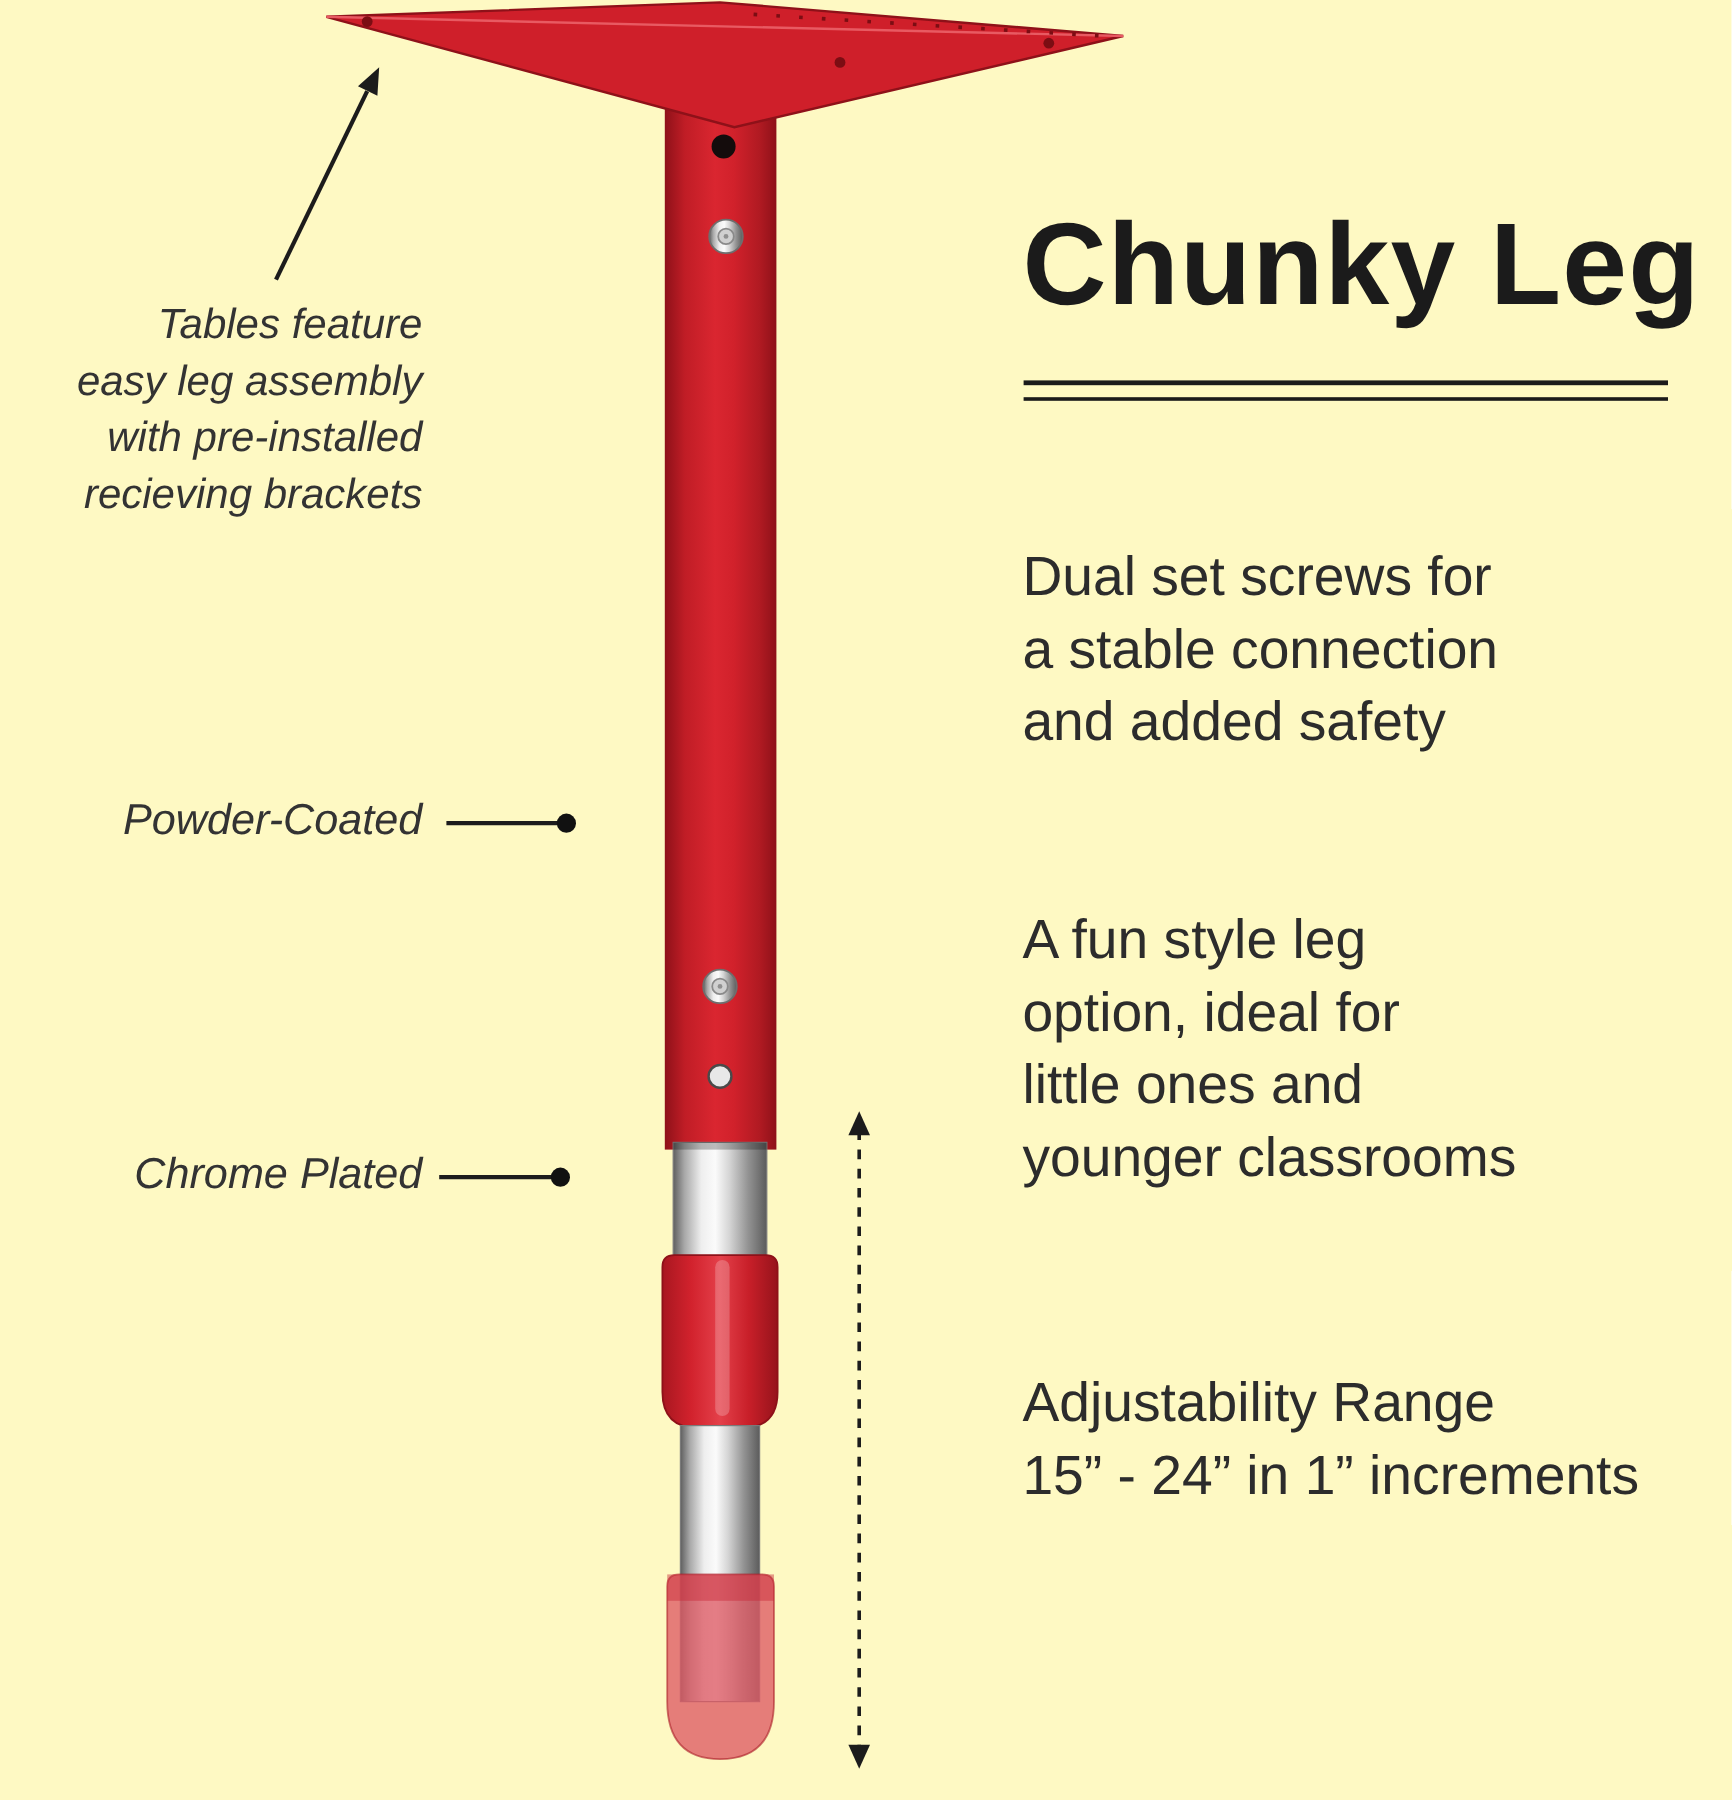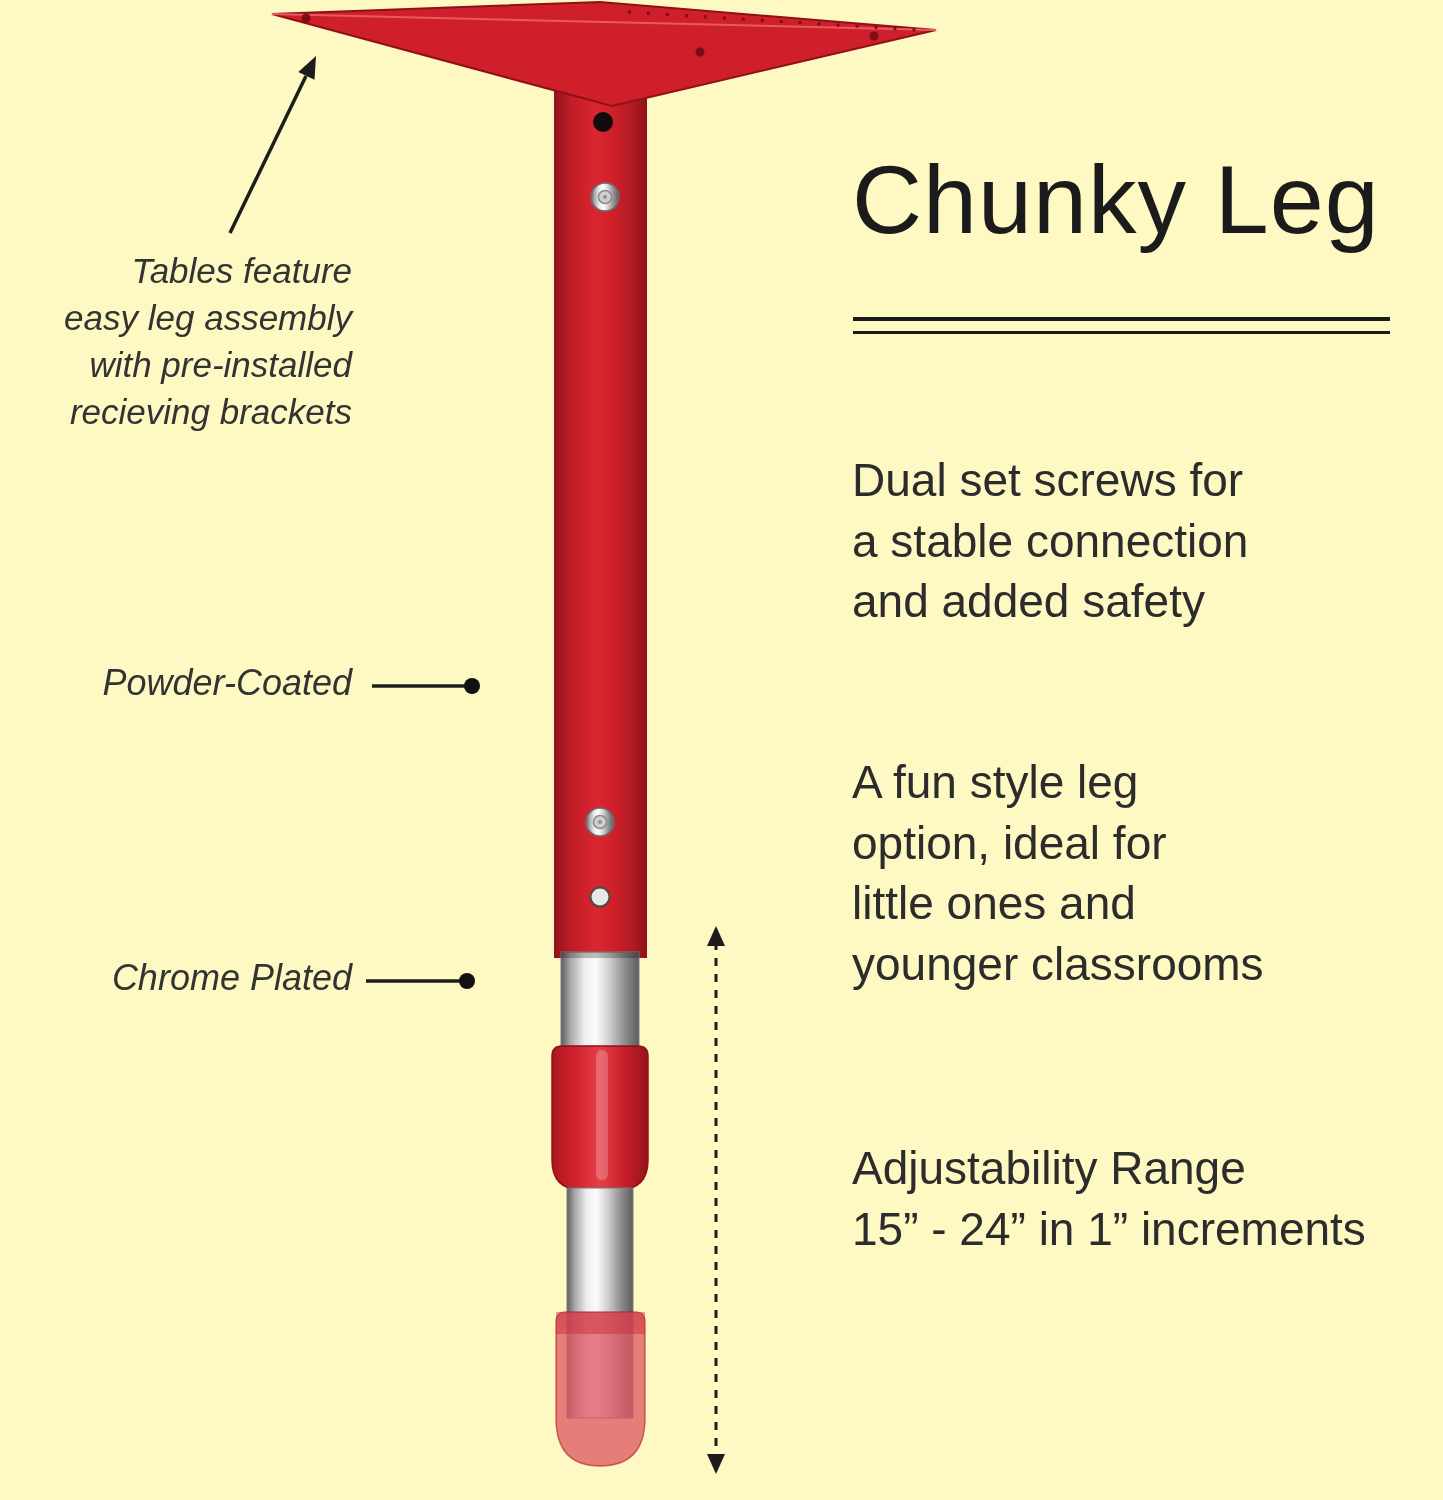--- a/index.html
+++ b/index.html
@@ -27,23 +27,23 @@
     left:0;width:352px;
     text-align:right;
     font-style:italic;
     font-size:36px;
     color:#333333;
   }
   #powder-label{top:662px;}
   #chrome-label{top:957px;}
   .title{
     position:absolute;
-    left:852px;top:144px;
+    left:852px;top:164px;
     font-size:97px;
-    font-weight:400;
+    font-weight:700;
     letter-spacing:1px;
     color:#1b1b1b;
     white-space:nowrap;
   }
   .rule{
     position:absolute;
     left:853px;width:537px;
     background:#1b1b1b;
   }
   #rule-top{top:317px;height:4px;}

